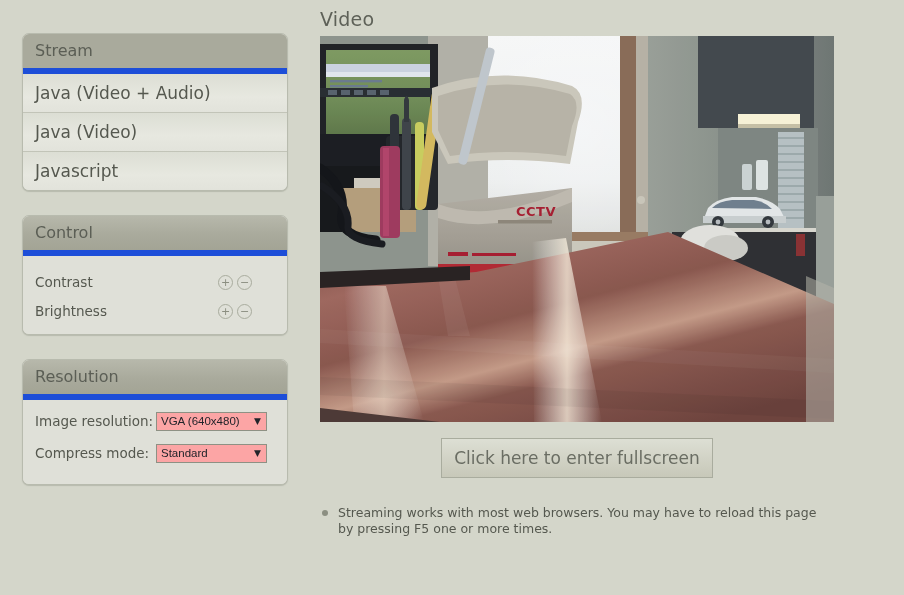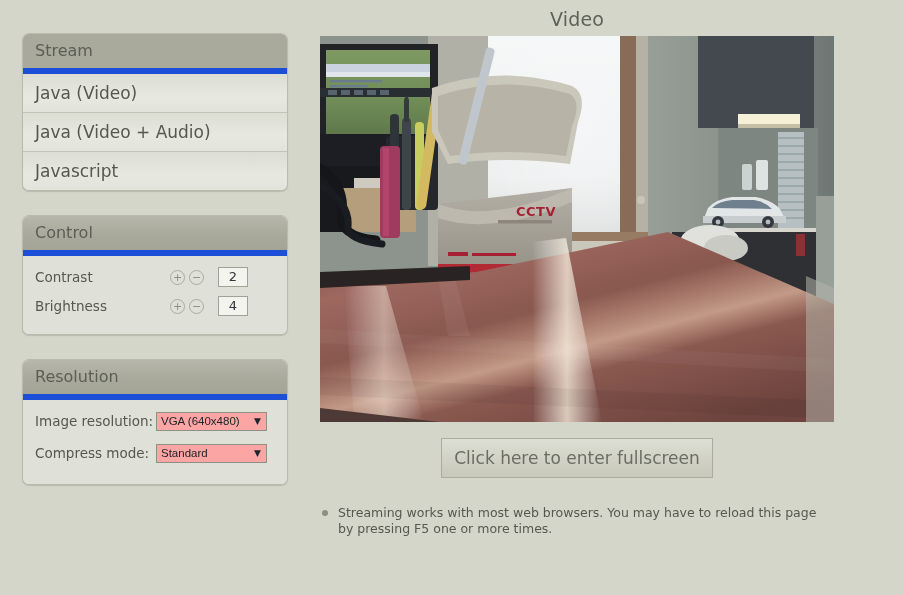--- a/index.html
+++ b/index.html
@@ -16,21 +16,21 @@
     overflow: hidden;
     position: relative;
   }
 
   
   .page-title {
     position: absolute;
     top: 8px;
     left: 320px;
     width: 514px;
-    text-align: center;
+    text-align: left;
     font-size: 19px;
     color: #5e6158;
     letter-spacing: 0.2px;
   }
 
   
   .left-col {
     position: absolute;
     left: 22px;
     top: 33px;
@@ -75,23 +75,24 @@
   }
 
   
   .panel-body {
     padding: 8px 12px 12px 12px;
     background: #dfe0d8;
   }
 
   .ctl-row {
     display: flex;
-    align-items: center;
+    align-items: flex-end;
     height: 26px;
     margin-bottom: 3px;
+    gap: 48px;
   }
   .ctl-label {
     font-size: 13.5px;
     color: #55584f;
     width: 135px;
     flex: none;
   }
   .ctl-btns {
     display: flex;
     gap: 4px;
@@ -233,22 +234,22 @@
 </style>
 </head>
 <body>
 
 <div class="page-title">Video</div>
 
 <div class="left-col">
 
   <div class="panel">
     <div class="panel-header flat">Stream</div>
+    <div class="menu-item">Java (Video + Audio)</div>
     <div class="menu-item">Java (Video)</div>
-    <div class="menu-item">Java (Video + Audio)</div>
     <div class="menu-item">Javascript</div>
   </div>
 
   <div class="panel">
     <div class="panel-header">Control</div>
     <div class="panel-body">
 
       <div class="ctl-row">
         <span class="ctl-label">Contrast</span>
         <span class="ctl-btns">

